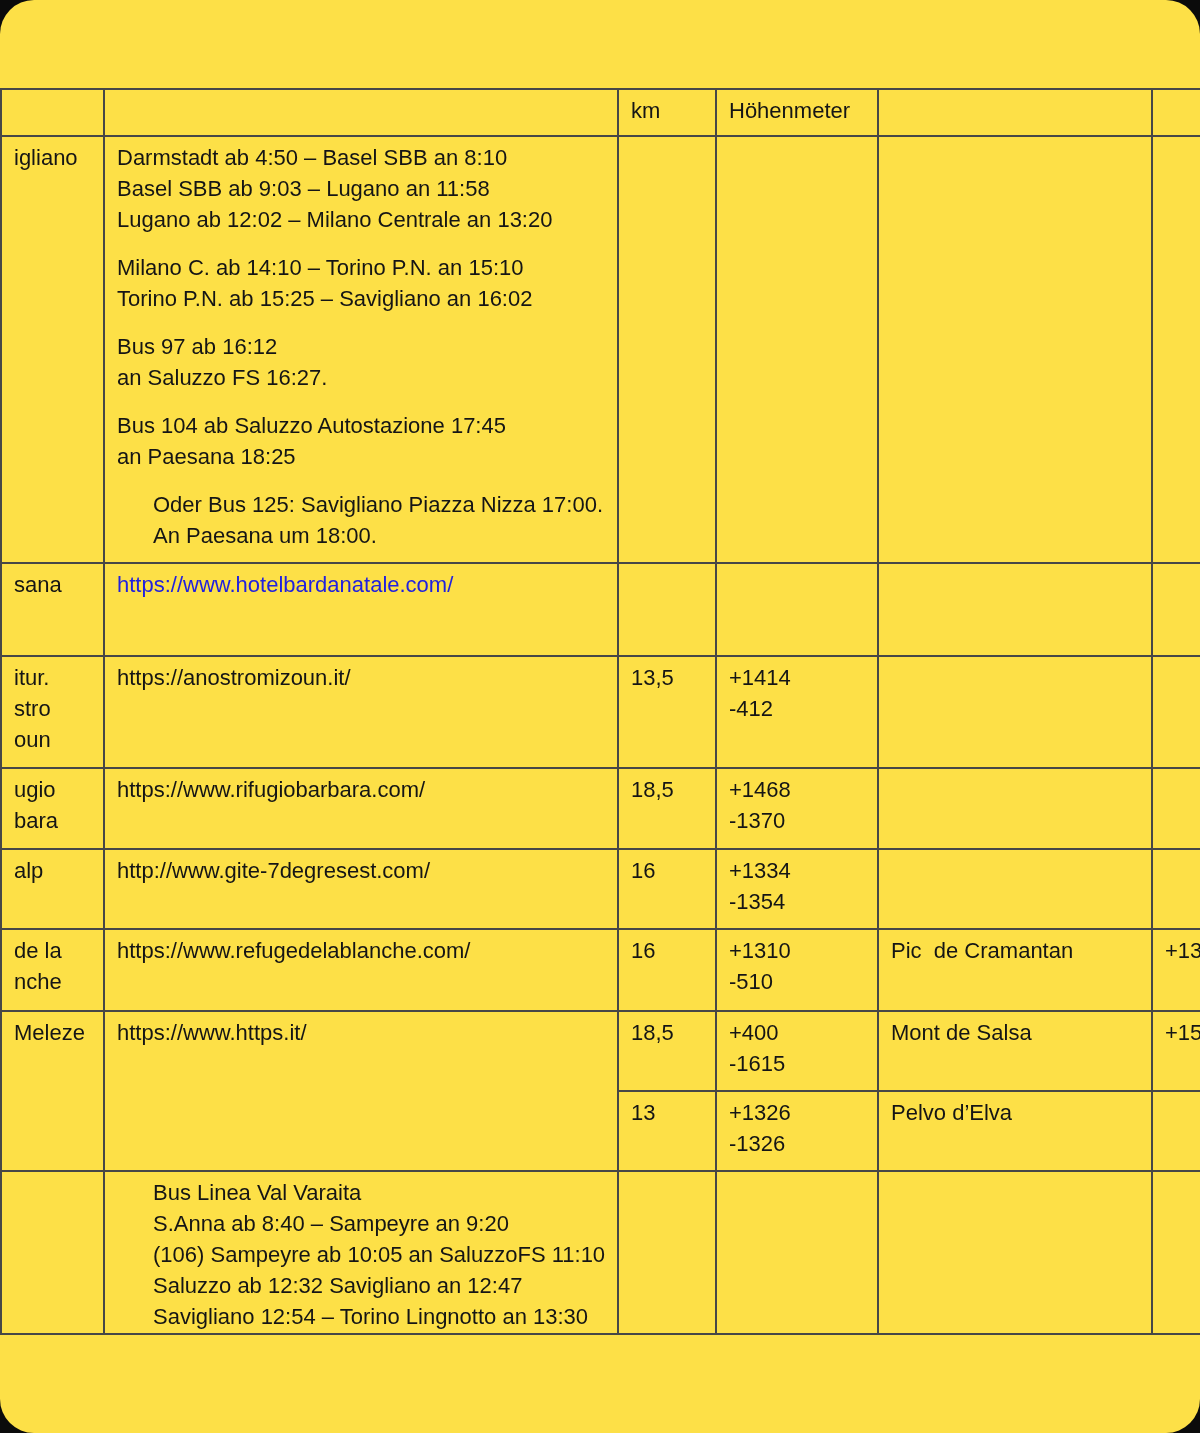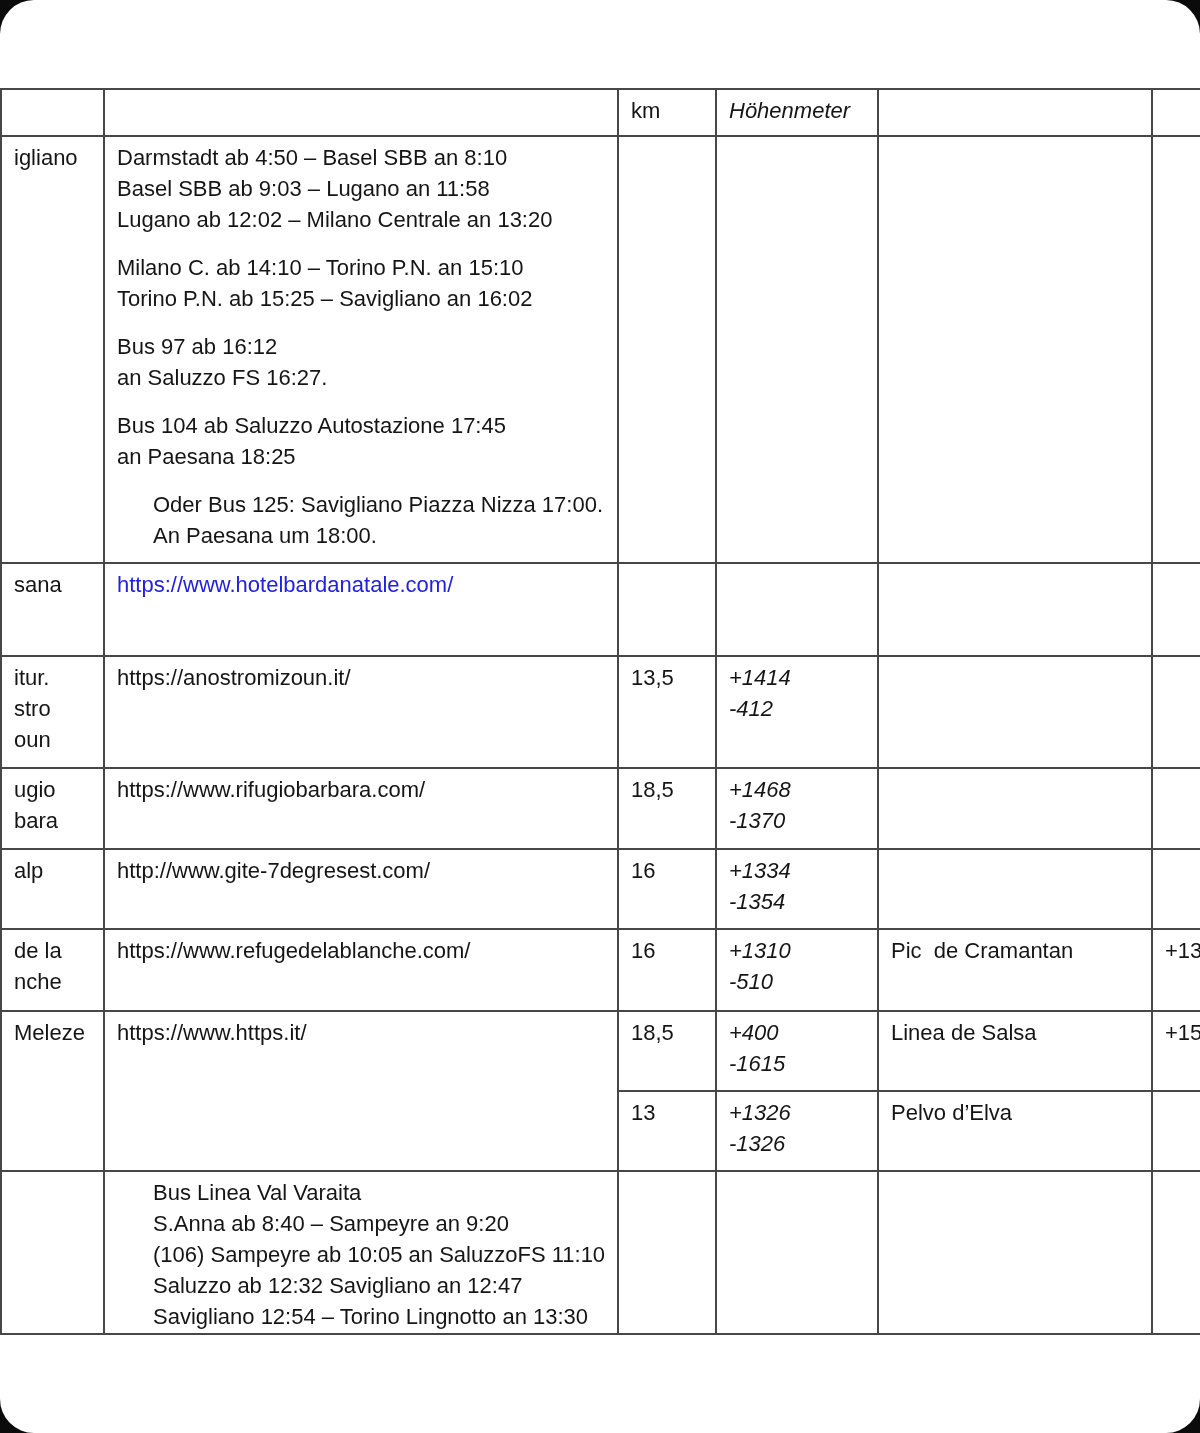--- a/index.html
+++ b/index.html
@@ -1,20 +1,20 @@
 <!DOCTYPE html>
 <html><head>
 <meta charset="utf-8">
 <style>
   html, body { margin: 0; padding: 0; background: #0b0b0b; }
   .page {
     position: relative;
     width: 1200px;
     height: 1433px;
-    background: #ffffff;
+    background: #fde047;
     border-radius: 34px;
     overflow: hidden;
     font-family: "Liberation Sans", "DejaVu Sans", sans-serif;
     color: #151515;
   }
   .table-clip {
     position: absolute;
     left: 0;
     top: 88px;
     width: 1200px;
@@ -29,21 +29,21 @@
   table.itinerary td {
     border: 2px solid #474747;
     vertical-align: top;
     font-size: 22px;
     line-height: 31px;
     padding: 5px 8px 0 12px;
     overflow: hidden;
   }
   td.c-stage { padding-left: 3px; padding-right: 2px; }
   td.c-km    { padding-left: 12px; }
-  td.c-hm    { padding-left: 13px; font-style: italic; }
+  td.c-hm    { padding-left: 13px; }
   td.c-peak  { padding-left: 14px; border-radius: 8px; }
   td.c-extra { padding-left: 11px; }
   .pre { white-space: pre-wrap; margin-top: 7px; }
   .details p { margin: 0 0 17px 0; white-space: pre-wrap; }
   .details p:last-child { margin-bottom: 0; margin-left: 36px; }
   .hotel-link {
     color: #2121df;
     cursor: pointer;
   }
   tr.r-head  { height: 47px; }
@@ -157,21 +157,21 @@
         <td class="c-peak pre">Pic  de Cramantan</td>
         <td class="c-extra">+13</td>
       </tr>
 
       <tr class="r-7a">
         <td class="c-stage pre" rowspan="2">Meleze</td>
         <td class="c-details" rowspan="2">https://www.https.it/</td>
         <td class="c-km">18,5</td>
         <td class="c-hm pre">+400
 -1615</td>
-        <td class="c-peak pre">Linea de Salsa</td>
+        <td class="c-peak pre">Mont de Salsa</td>
         <td class="c-extra">+15</td>
       </tr>
 
       <tr class="r-7b">
         <td class="c-km">13</td>
         <td class="c-hm pre">+1326
 -1326</td>
         <td class="c-peak pre">Pelvo d’Elva</td>
         <td class="c-extra"></td>
       </tr>

